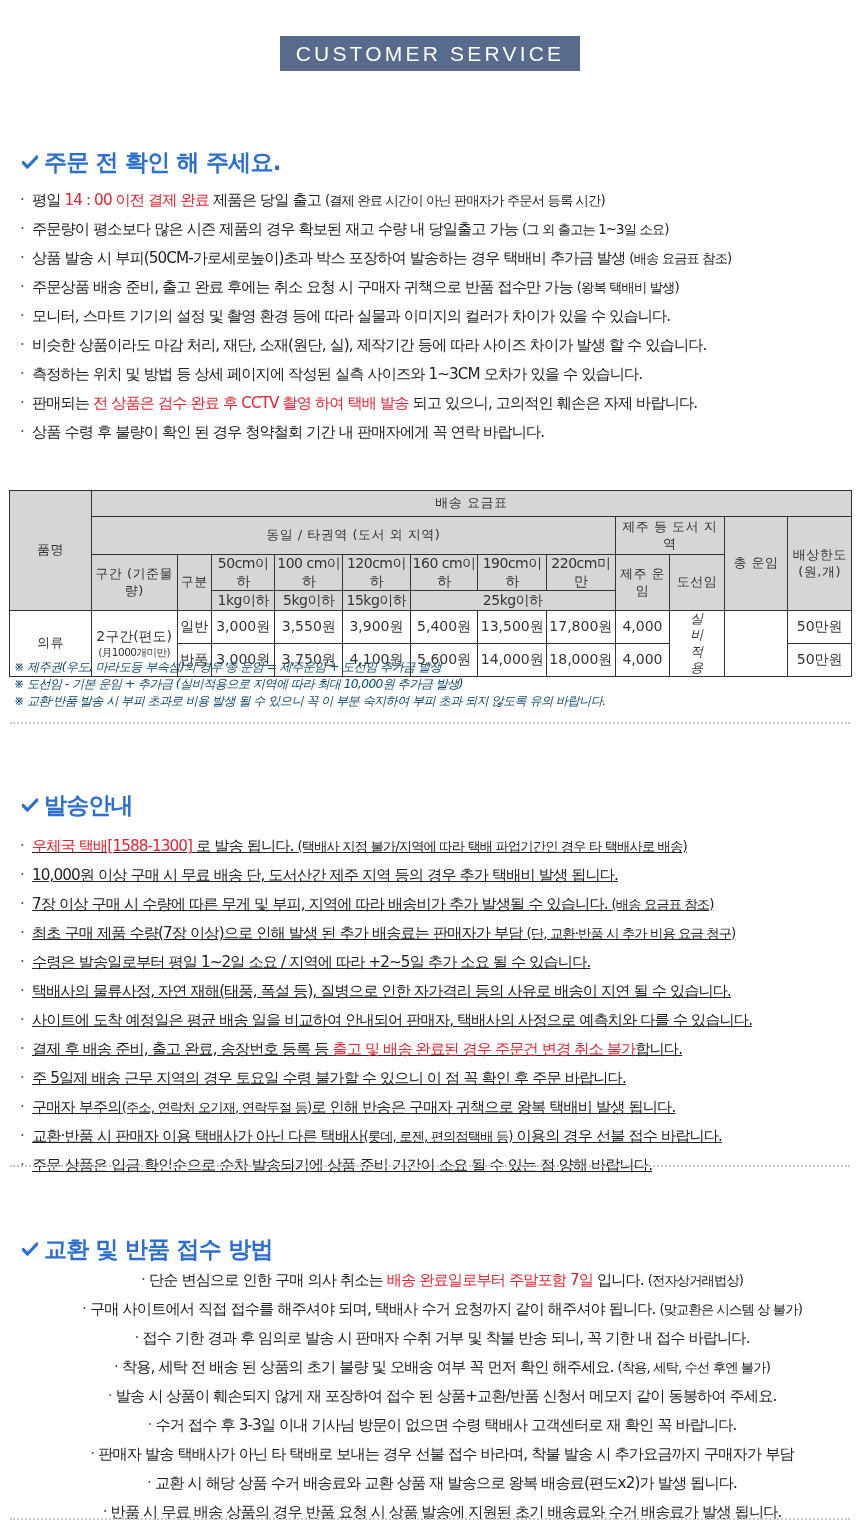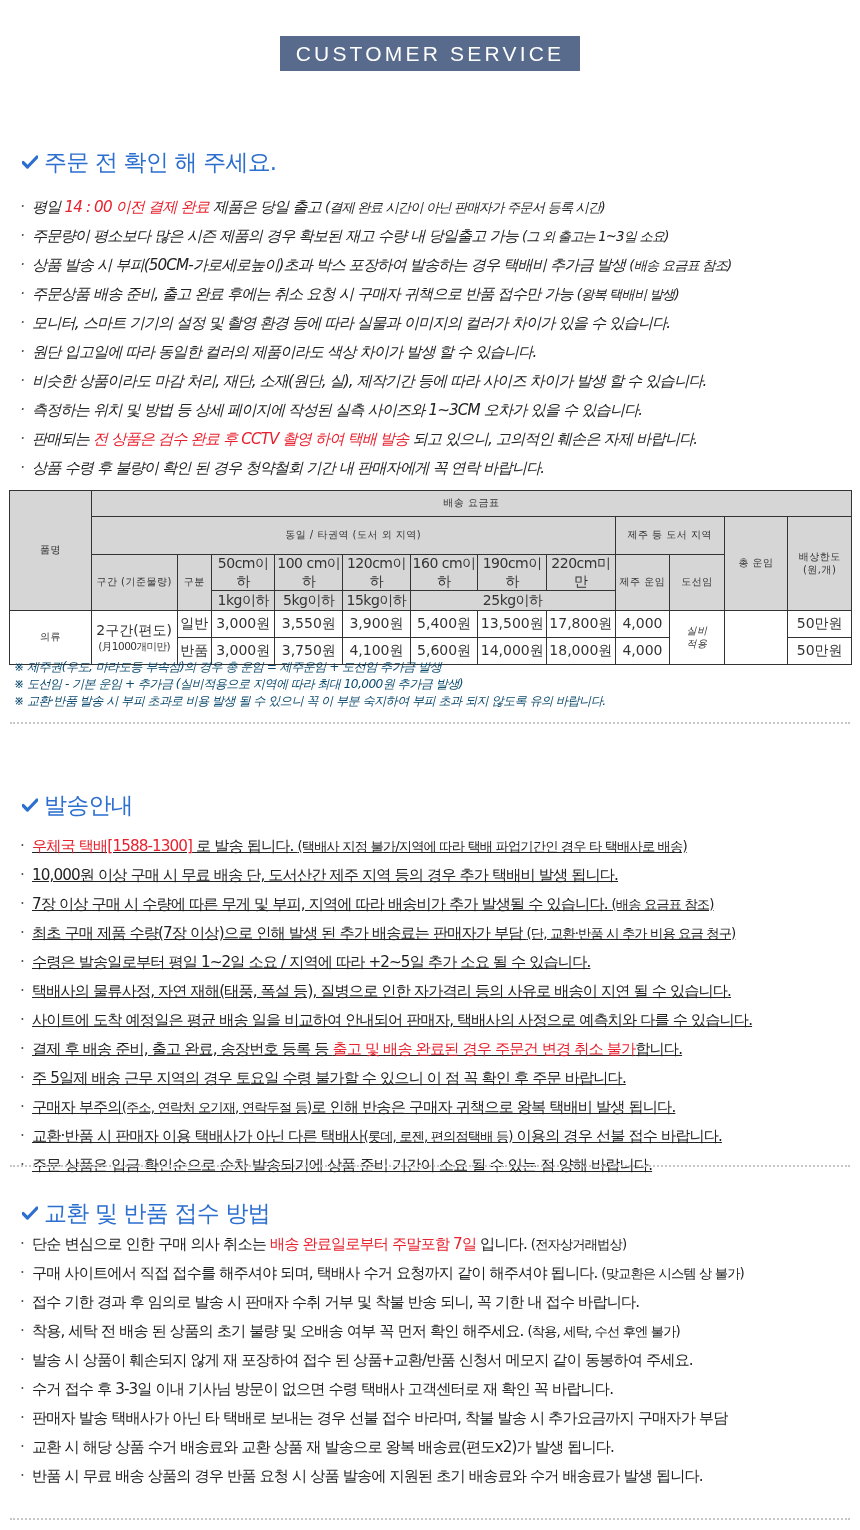--- a/index.html
+++ b/index.html
@@ -9,21 +9,21 @@
   .banner {
     position: absolute; left: 280px; top: 36px; width: 300px; height: 35px;
     background: #586b8c; color: #ffffff;
     font-family: "Liberation Sans", sans-serif; font-size: 21px; letter-spacing: 3.2px;
     display: flex; align-items: center; justify-content: center;
   }
 
   .section { position: absolute; left: 0; width: 860px; }
   .sec-title {
     display: flex; align-items: center; gap: 6px;
-    color: #2c6fcf; font-weight: normal; font-size: 23px; letter-spacing: -0.8px;
+    color: #2c6fcf; font-weight: bold; font-size: 23px; letter-spacing: -0.8px;
     padding-left: 22px; height: 34px;
   }
   .check-icon { width: 16px; height: 14px; display: inline-block; }
 
   .list { list-style: none; padding-left: 20px; }
   .list li {
     font-size: 15.2px; height: 29px; line-height: 29px; white-space: nowrap;
     letter-spacing: -0.9px; color: #222;
   }
   .list li .dot { display: inline-block; width: 12px; color: #555; }
@@ -36,21 +36,21 @@
   }
 
   
   .rate-table {
     position: absolute; left: 9px; top: 490px; width: 843px;
     border-collapse: collapse; font-family: "DejaVu Sans", sans-serif;
     table-layout: fixed;
   }
   .rate-table td {
     border: 1px solid #333; text-align: center; color: #333;
-    font-size: 10px; padding: 0; line-height: 1.25; letter-spacing: 0.5px;
+    font-size: 13px; padding: 0; line-height: 1.25; letter-spacing: 0.5px;
   }
   .rate-table td.h { background: #d6d6d6; }
   .rate-table td.tiny { font-size: 14px; letter-spacing: -0.5px; }
   .rate-table td.val { font-size: 14px; letter-spacing: 0px; }
   .rate-table td .sub { font-size: 10.5px; letter-spacing: -0.5px; display: block; }
 
   .notes { position: absolute; left: 14px; top: 659px; }
   .notes div { font-size: 12.2px; letter-spacing: -0.6px; line-height: 17px; color: #0c4a6e; white-space: nowrap; font-style: italic; }
 </style>
 </head>
@@ -58,27 +58,26 @@
 
 <div class="banner">CUSTOMER SERVICE</div>
 
 <div class="section" style="top:145px;">
   <div class="sec-title">
     <svg class="check-icon" viewBox="0 0 16 14">
         <path d="M1 7.5 L5.5 12 L15 2" stroke="#2c6fcf" stroke-width="3.2" fill="none" stroke-linecap="round" stroke-linejoin="round"></path>
       </svg>
     <span>주문 전 확인 해 주세요.</span>
   </div>
-  <ul class="list" style="margin-top:14px;font-style:italic;">
+  <ul class="list" style="margin-top:7px;">
       <li><span class="dot">·</span><span>평일 </span><span class="red">14 : 00 이전 결제 완료</span><span> 제품은 당일 출고 </span><span class="small">(결제 완료 시간이 아닌  판매자가 주문서 등록 시간)</span></li>
       <li><span class="dot">·</span><span>주문량이 평소보다 많은 시즌 제품의 경우 확보된 재고 수량 내 당일출고 가능 </span><span class="small">(그 외 출고는 1~3일 소요)</span></li>
       <li><span class="dot">·</span><span>상품 발송 시 부피(50CM-가로세로높이)초과 박스 포장하여 발송하는 경우 택배비 추가금 발생 </span><span class="small">(배송 요금표 참조)</span></li>
       <li><span class="dot">·</span><span>주문상품 배송 준비, 출고 완료 후에는 취소 요청 시 구매자 귀책으로 반품 접수만 가능 </span><span class="small">(왕복 택배비 발생)</span></li>
       <li><span class="dot">·</span><span>모니터, 스마트 기기의 설정 및 촬영 환경 등에 따라 실물과 이미지의 컬러가 차이가 있을 수 있습니다.</span></li>
-      <li><span class="dot">·</span><span>원단 입고일에 따라 동일한 컬러의 제품이라도 색상 차이가 발생 할 수 있습니다.</span></li>
       <li><span class="dot">·</span><span>비슷한 상품이라도 마감 처리, 재단, 소재(원단, 실), 제작기간 등에 따라 사이즈 차이가 발생 할 수 있습니다.</span></li>
       <li><span class="dot">·</span><span>측정하는 위치 및 방법 등 상세 페이지에 작성된 실측 사이즈와 1~3CM 오차가 있을 수 있습니다.</span></li>
       <li><span class="dot">·</span><span>판매되는 </span><span class="red">전 상품은 검수 완료 후 CCTV 촬영 하여 택배 발송</span><span> 되고 있으니, 고의적인 훼손은 자제 바랍니다.</span></li>
       <li><span class="dot">·</span><span>상품 수령 후 불량이 확인 된 경우 청약철회 기간 내 판매자에게 꼭 연락 바랍니다.</span></li>
     </ul>
 </div>
 
 <table class="rate-table">
   <colgroup>
     <col style="width:81px">
@@ -179,21 +178,21 @@
       <li><span class="dot">·</span><span>결제 후 배송 준비, 출고 완료, 송장번호 등록 등 </span><span class="red">출고 및 배송 완료된 경우 주문건 변경 취소 불가</span><span>합니다.</span></li>
       <li><span class="dot">·</span><span>주 5일제 배송 근무 지역의 경우 토요일 수령 불가할 수 있으니 이 점 꼭 확인 후 주문 바랍니다.</span></li>
       <li><span class="dot">·</span><span>구매자 부주의</span><span class="small">(주소, 연락처 오기재, 연락두절 등)</span><span>로 인해 반송은 구매자 귀책으로 왕복 택배비 발생 됩니다.</span></li>
       <li><span class="dot">·</span><span>교환·반품 시 판매자 이용 택배사가 아닌 다른 택배사</span><span class="small">(롯데, 로젠, 편의점택배 등)</span><span> 이용의 경우 선불 접수 바랍니다.</span></li>
       <li><span class="dot">·</span><span>주문 상품은 입금 확인순으로 순차 발송되기에 상품 준비 기간이 소요 될 수 있는 점 양해 바랍니다.</span></li>
     </ul>
 </div>
 
 <div class="divider" style="top:1165px;"></div>
 
-<div class="section" style="top:1196px;">
+<div class="section" style="top:1232px;text-align:center;">
   <div class="sec-title">
     <svg class="check-icon" viewBox="0 0 16 14">
         <path d="M1 7.5 L5.5 12 L15 2" stroke="#2c6fcf" stroke-width="3.2" fill="none" stroke-linecap="round" stroke-linejoin="round"></path>
       </svg>
     <span>교환 및 반품 접수 방법</span>
   </div>
   <ul class="list" style="">
       <li><span class="dot">·</span><span>단순 변심으로 인한 구매 의사 취소는 </span><span class="red">배송 완료일로부터 주말포함 7일</span><span> 입니다. </span><span class="small">(전자상거래법상)</span></li>
       <li><span class="dot">·</span><span>구매 사이트에서 직접 접수를 해주셔야 되며, 택배사 수거 요청까지 같이 해주셔야 됩니다. </span><span class="small">(맞교환은 시스템 상 불가)</span></li>
       <li><span class="dot">·</span><span>접수 기한 경과 후 임의로 발송 시 판매자 수취 거부 및 착불 반송 되니, 꼭 기한 내 접수 바랍니다.</span></li>

